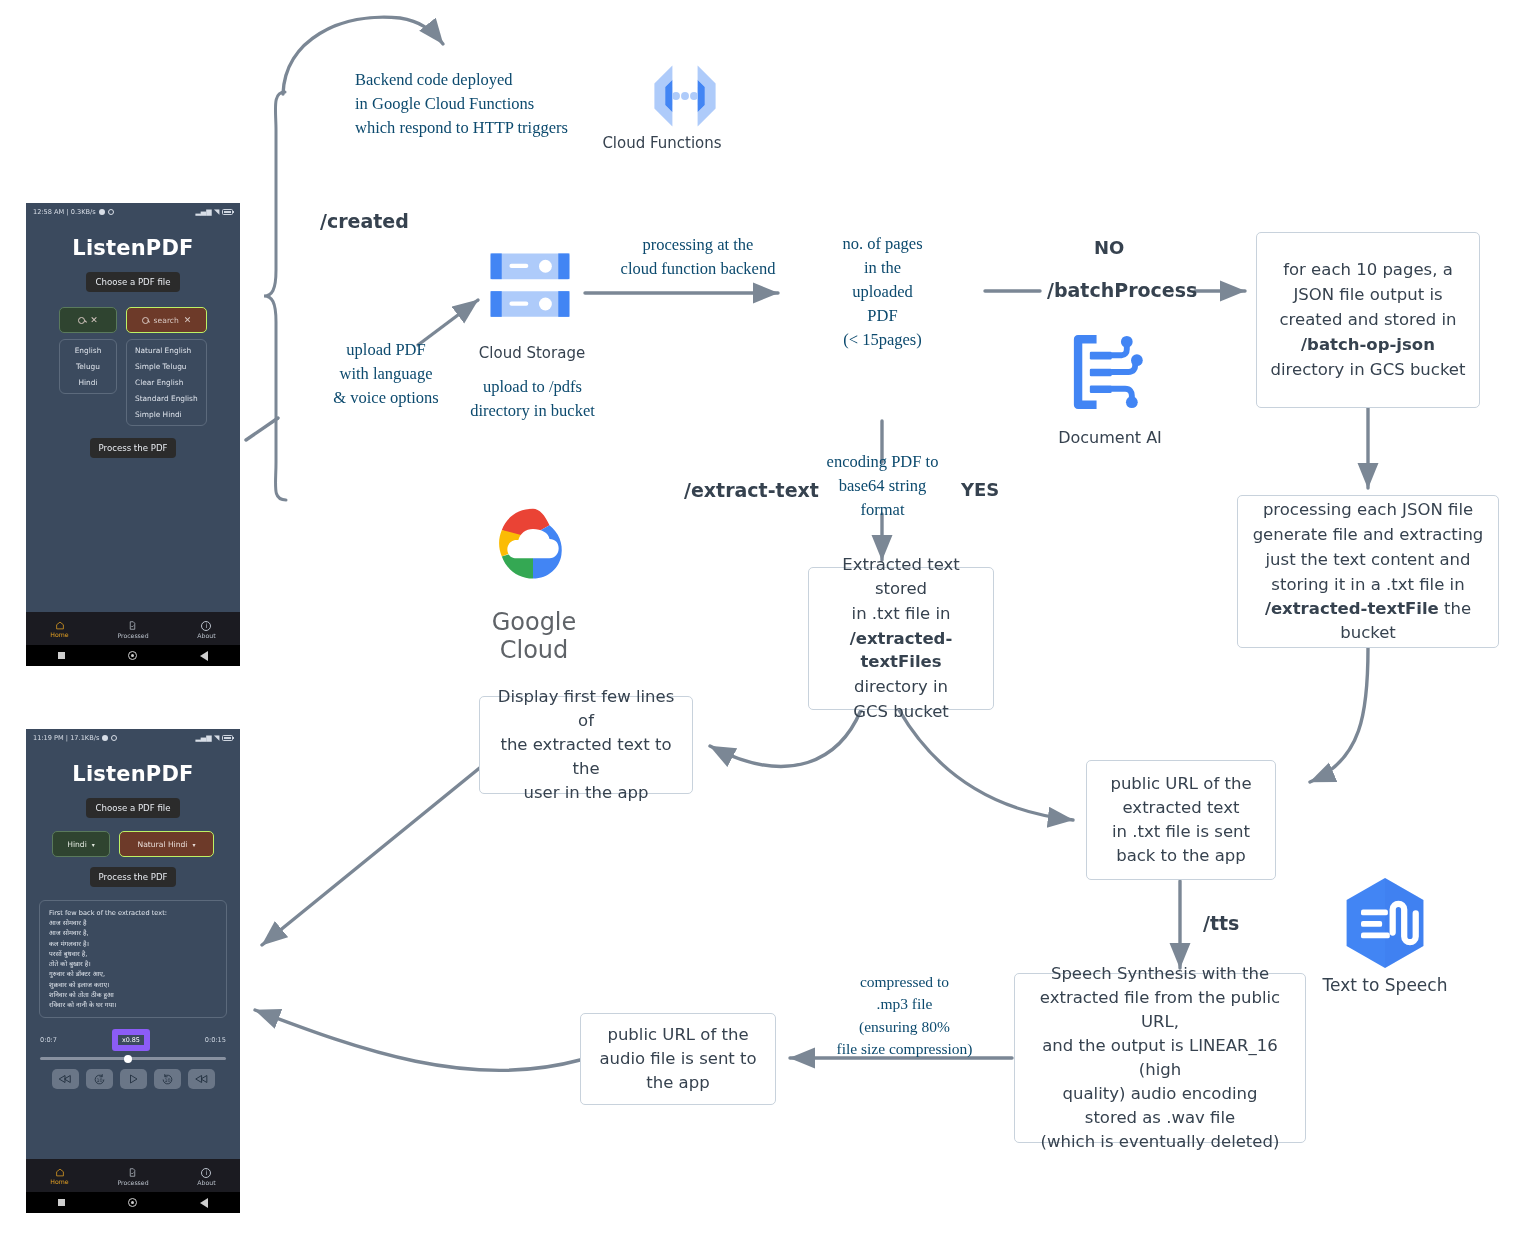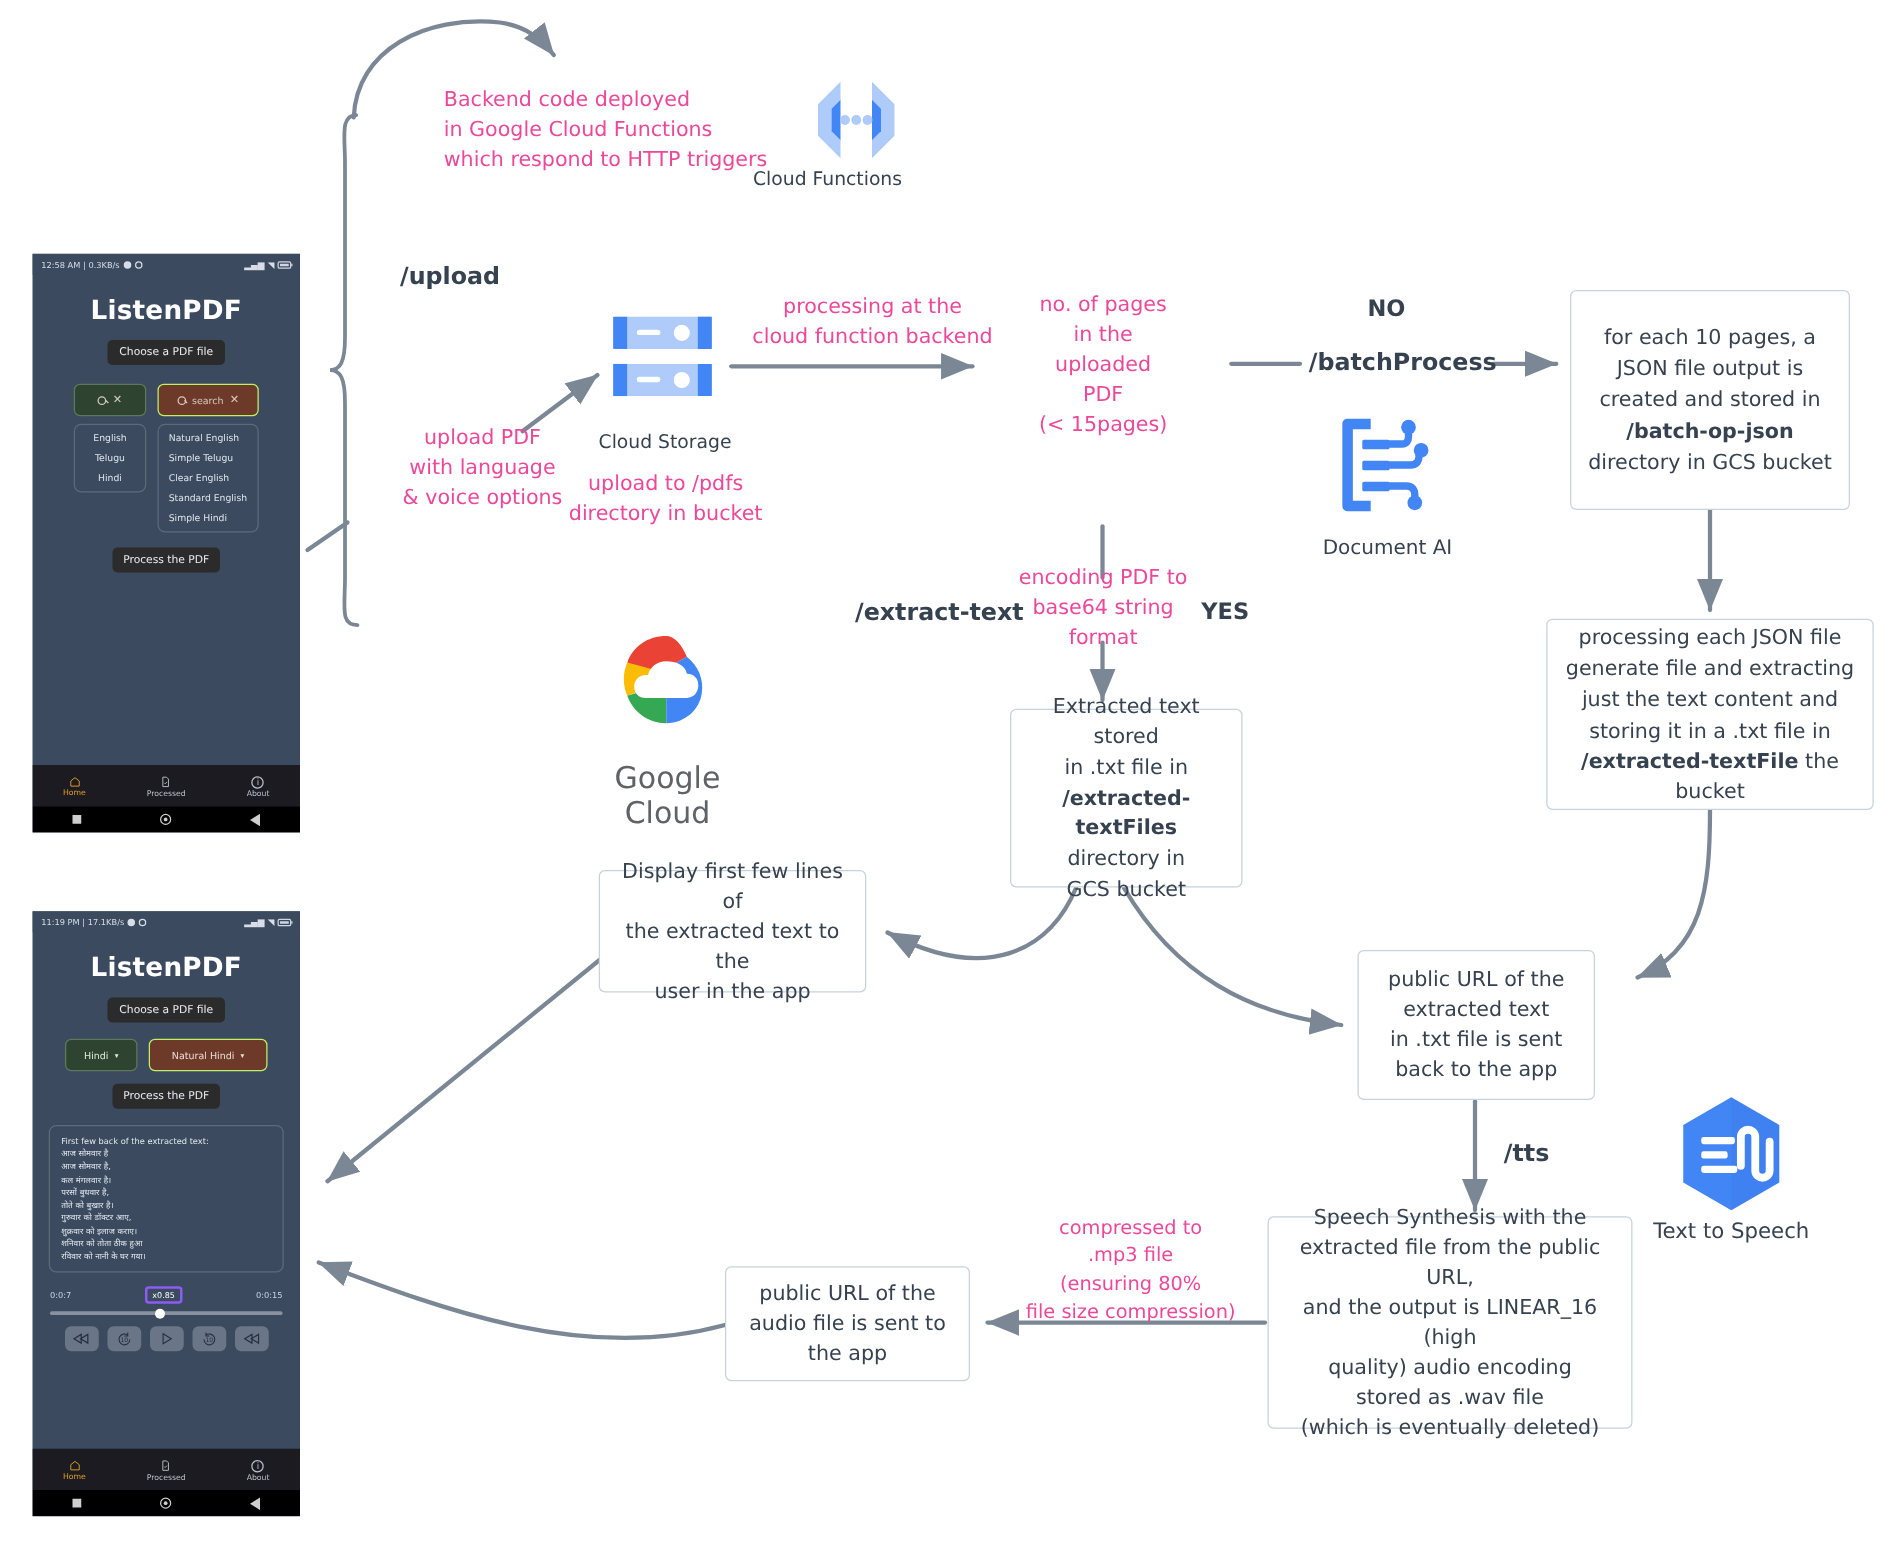--- a/index.html
+++ b/index.html
@@ -13,22 +13,23 @@
     color:#36424f;
   }
   .canvas { position:absolute; inset:0; }
   svg.wires { position:absolute; left:0; top:0; width:1522px; height:1237px; pointer-events:none; }
 
   
   .txt {
     position:absolute;
     font-size:16.5px;
     line-height:1.45;
-    color:#ec4899;
+    color:#0c4a6e;
     white-space:pre-line;
+    font-family:Liberation Serif, serif;
   }
   .txt.center { text-align:center; }
   .txt.left { text-align:left; }
   .bold { font-weight:bold; }
 
   
   .box {
     position:absolute;
     border:1px solid #c8d2dc;
     border-radius:5px;
@@ -116,21 +117,21 @@
     border:1px solid #5c6a7c;
     border-radius:6px;
     font-size:6.6px;
     color:#e4e9f0;
     line-height:1.55;
     padding:7px 9px;
     white-space:pre-line;
   }
   .player-times { display:flex; justify-content:space-between; align-items:center; font-size:6.6px; color:#cdd5e0; }
   .speed-chip {
-    border:2px solid #8b5cf6; border-radius:3px; padding:1px 4px;
+    border:6px solid #8b5cf6; border-radius:3px; padding:1px 4px;
     font-size:6.4px; color:#ffffff; background:#3b4a5e;
   }
   .track { position:relative; height:3px; background:#8891a0; border-radius:2px; }
   .knob { position:absolute; width:8px;height:8px;border-radius:50%;background:#ffffff;top:-2.6px; }
   .ctrl-row { display:flex; justify-content:center; gap:7px; }
   .ctrl {
     width:27px;height:20px;border-radius:5px;background:#6a7687;
     display:flex;align-items:center;justify-content:center;
     color:#1e2a38; font-size:9px;
   }
@@ -201,21 +202,21 @@
 
       <path d="M487,762 L262,945" marker-end="url(#ah)"></path>
 
     </g>
   </svg>
 
   <div class="txt left" style="left:355px; top:68px; width:270px;">Backend code deployed
 in Google Cloud Functions
 which respond to HTTP triggers</div>
 
-  <div class="endpoint" style="left:320px; top:210px;">/upload</div>
+  <div class="endpoint" style="left:320px; top:210px;">/created</div>
 
   <div class="txt center" style="left:296px; top:338px; width:180px;">upload PDF
 with language
 &amp; voice options</div>
 
   <div class="txt center" style="left:588px; top:233px; width:220px;">processing at the
 cloud function backend</div>
 
   <div class="svc-cap" style="left:452px; top:344px; width:160px;">Cloud Storage</div>
 

